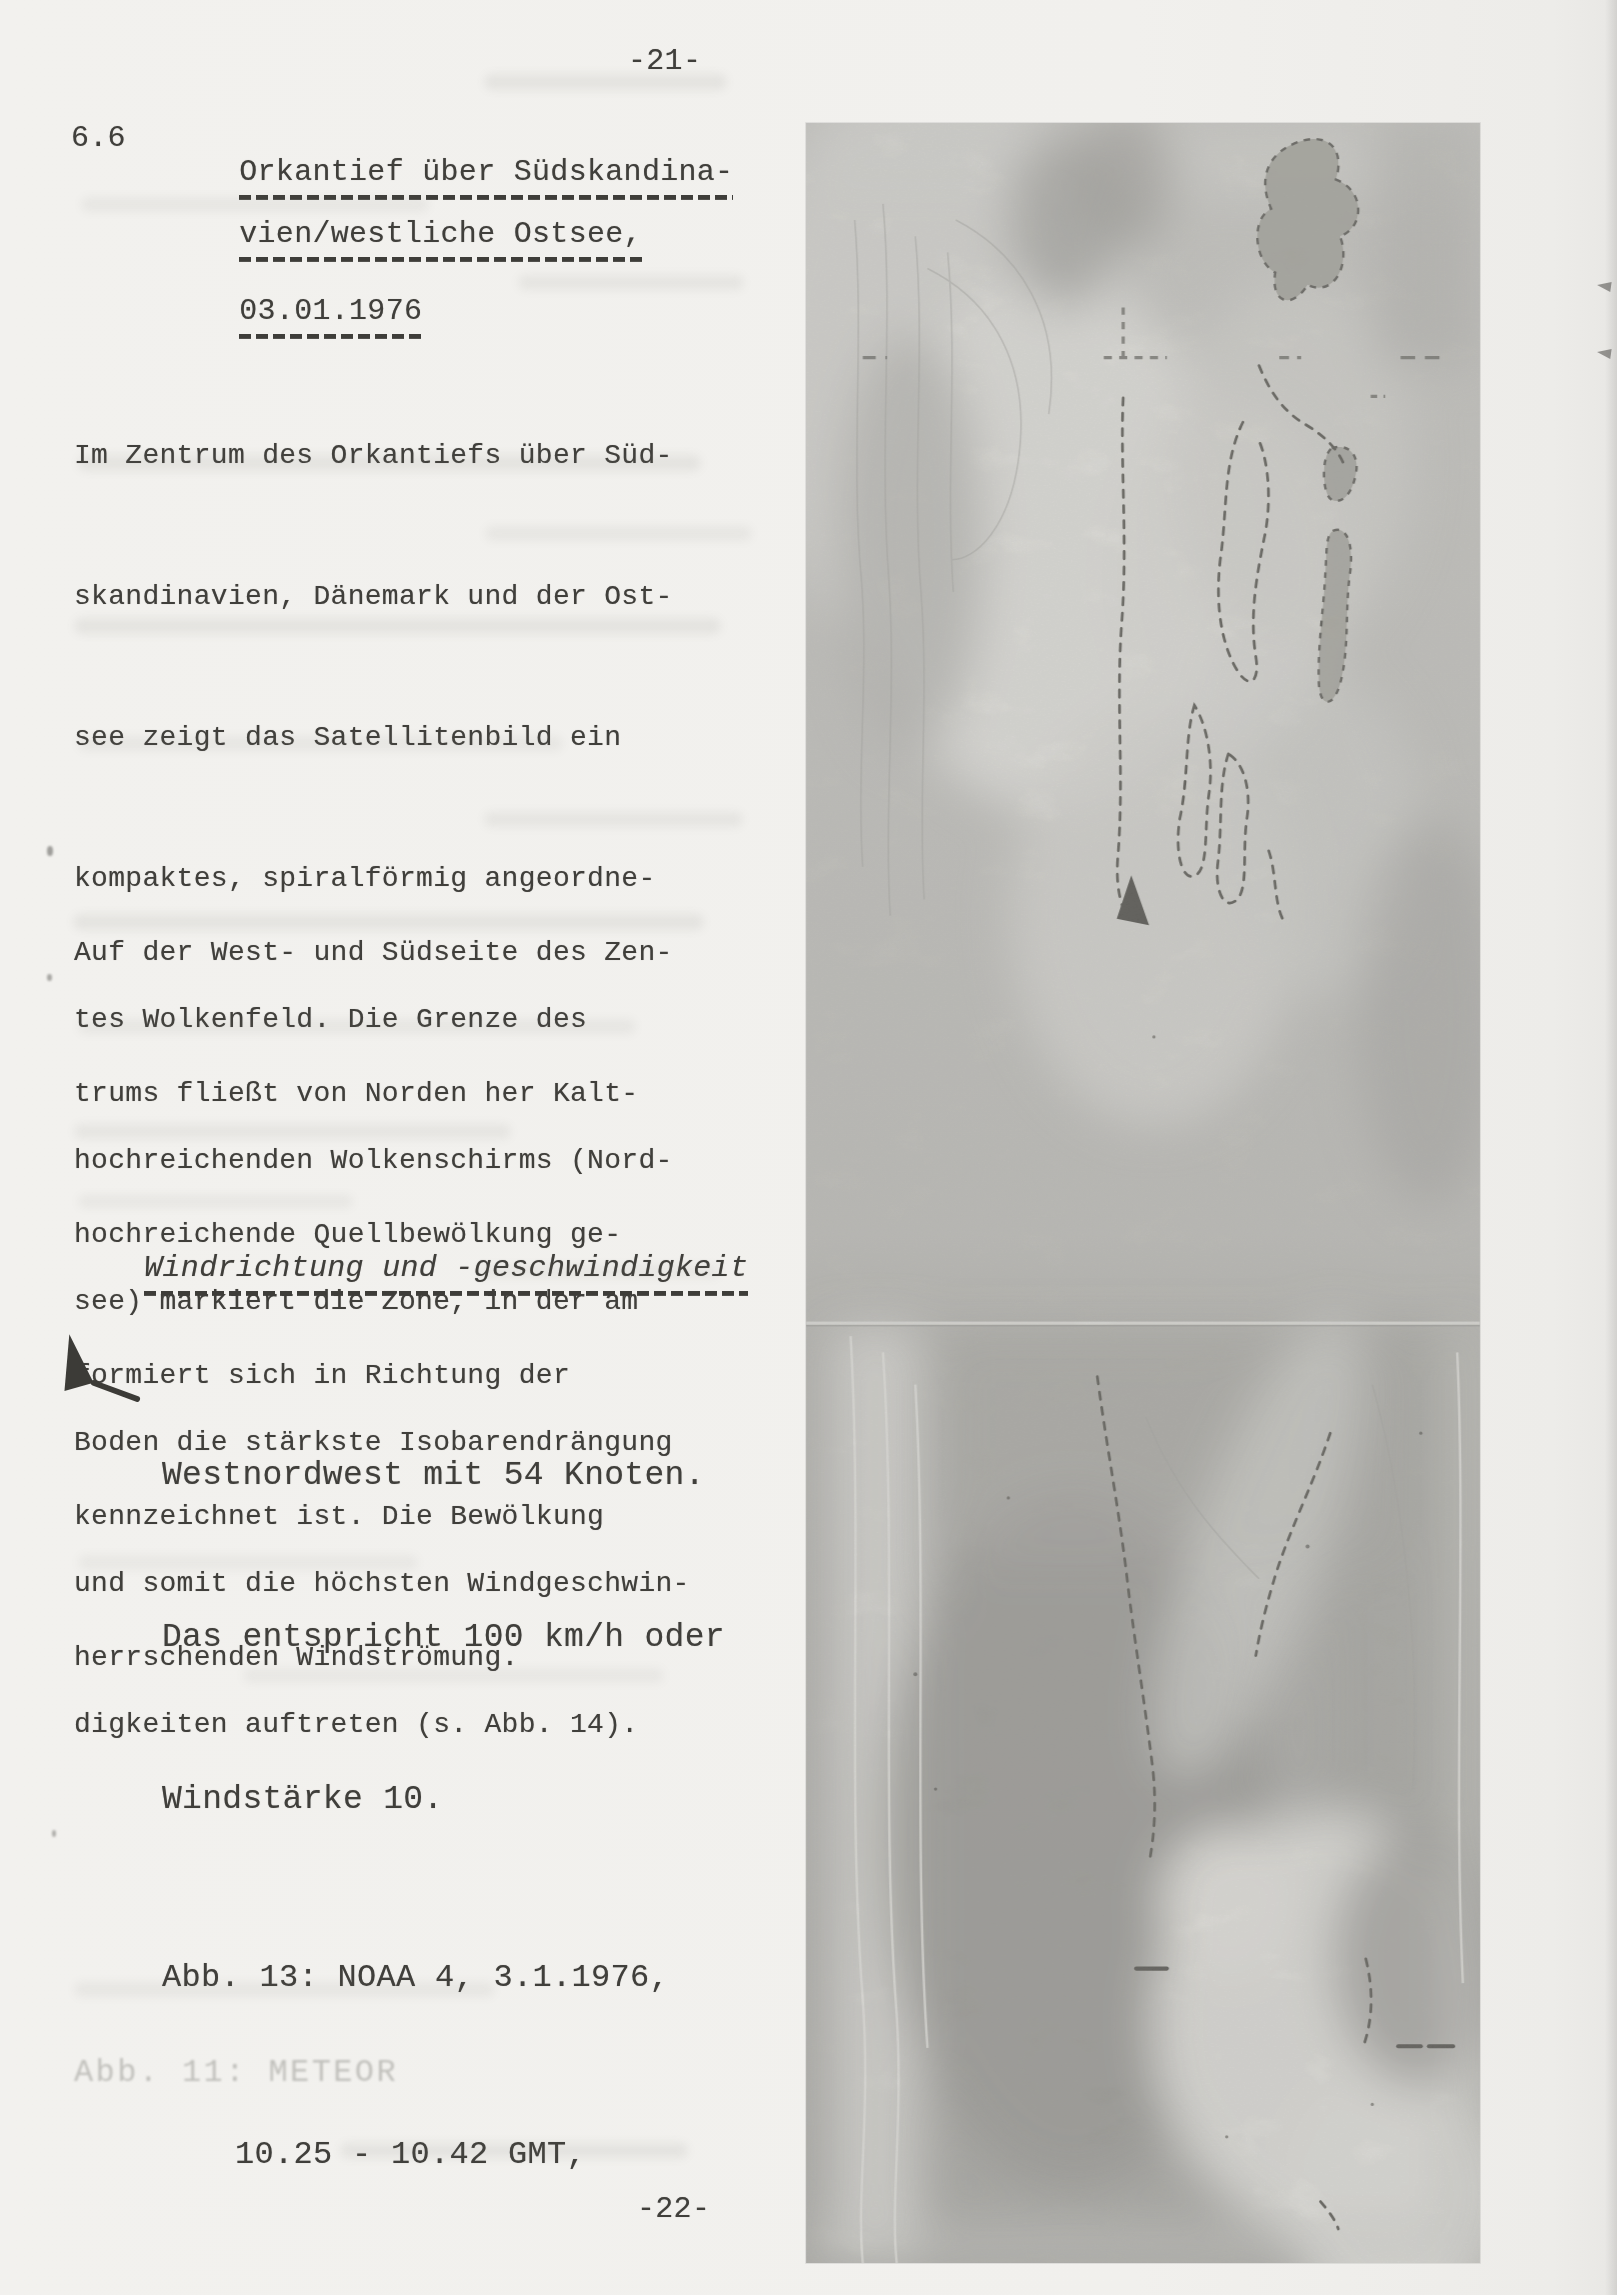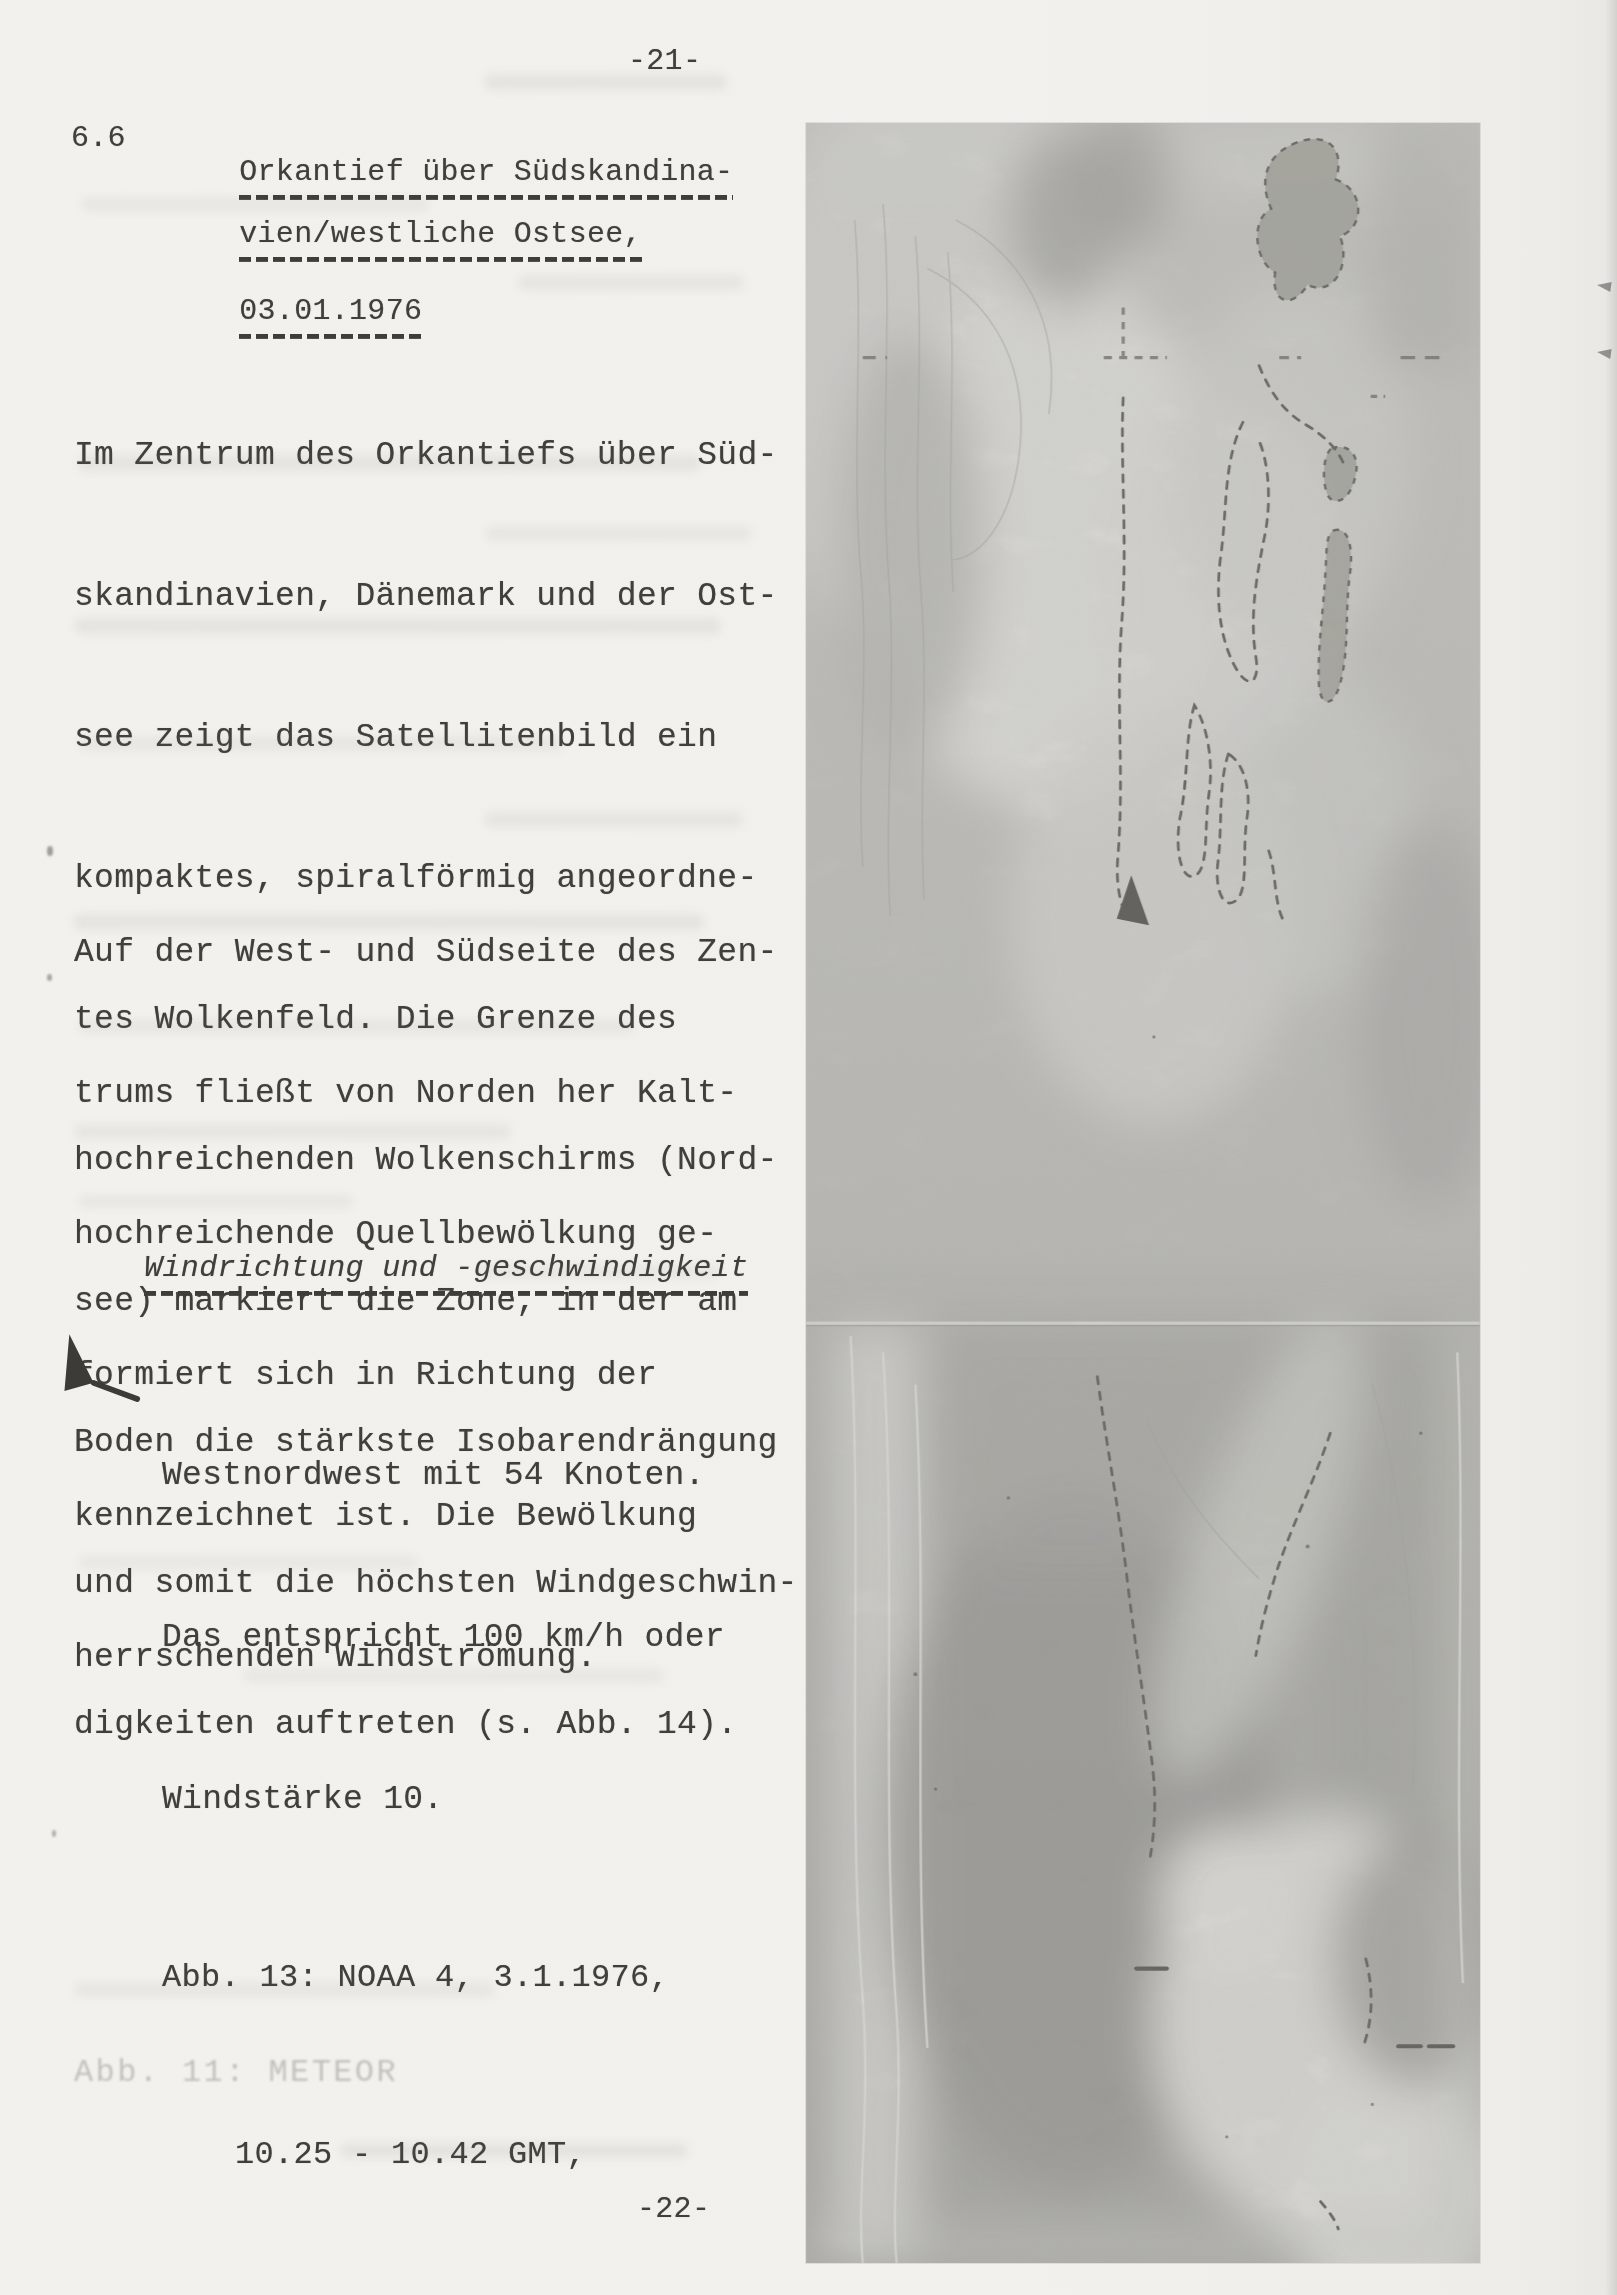--- a/index.html
+++ b/index.html
@@ -4,21 +4,21 @@
 <style>
   html,body{margin:0;padding:0;background:#e7e6e3;}
   .page{
     position:relative;width:1618px;height:2295px;overflow:hidden;
     background:linear-gradient(90deg,#f2f1ee 0%,#f1f0ed 70%,#edece9 96%,#e8e7e4 100%);
     font-family:"Liberation Mono","DejaVu Sans Mono",monospace;
     color:#403f3b;
   }
   .t{position:absolute;white-space:pre;text-shadow:0 0 0.8px rgba(64,63,59,.45);}
   .fs41{font-size:30px;letter-spacing:0.3px;}
-  .para{position:absolute;font-size:33px;letter-spacing:0.3px;line-height:47px;white-space:pre;text-shadow:0 0 0.8px rgba(64,63,59,.45);}
+  .para{position:absolute;font-size:28px;letter-spacing:0.3px;line-height:47px;white-space:pre;text-shadow:0 0 0.8px rgba(64,63,59,.45);}
   .para div{height:47px;}
   .wind-lines{position:absolute;left:162px;top:1341px;font-size:33px;letter-spacing:0.3px;line-height:54px;white-space:pre;text-shadow:0 0 0.8px rgba(64,63,59,.45);}
   .wind-lines div{height:54px;}
   .caption{position:absolute;left:162px;top:1830px;font-size:32px;letter-spacing:0.3px;line-height:59px;white-space:pre;text-shadow:0 0 0.8px rgba(64,63,59,.45);}
   .caption div{height:59px;}
   .caption div.ind{margin-left:73px;}
   .ul{display:inline-block;padding-bottom:10.5px;
       background-image:repeating-linear-gradient(90deg,#3e3d39 0,#3e3d39 12px,rgba(0,0,0,0) 12px,rgba(0,0,0,0) 17px);
       background-size:100% 4.9px;background-position:0 100%;background-repeat:no-repeat;}
   .sm{position:absolute;background:#6f6f69;border-radius:9.7px;filter:blur(4.9px);}

